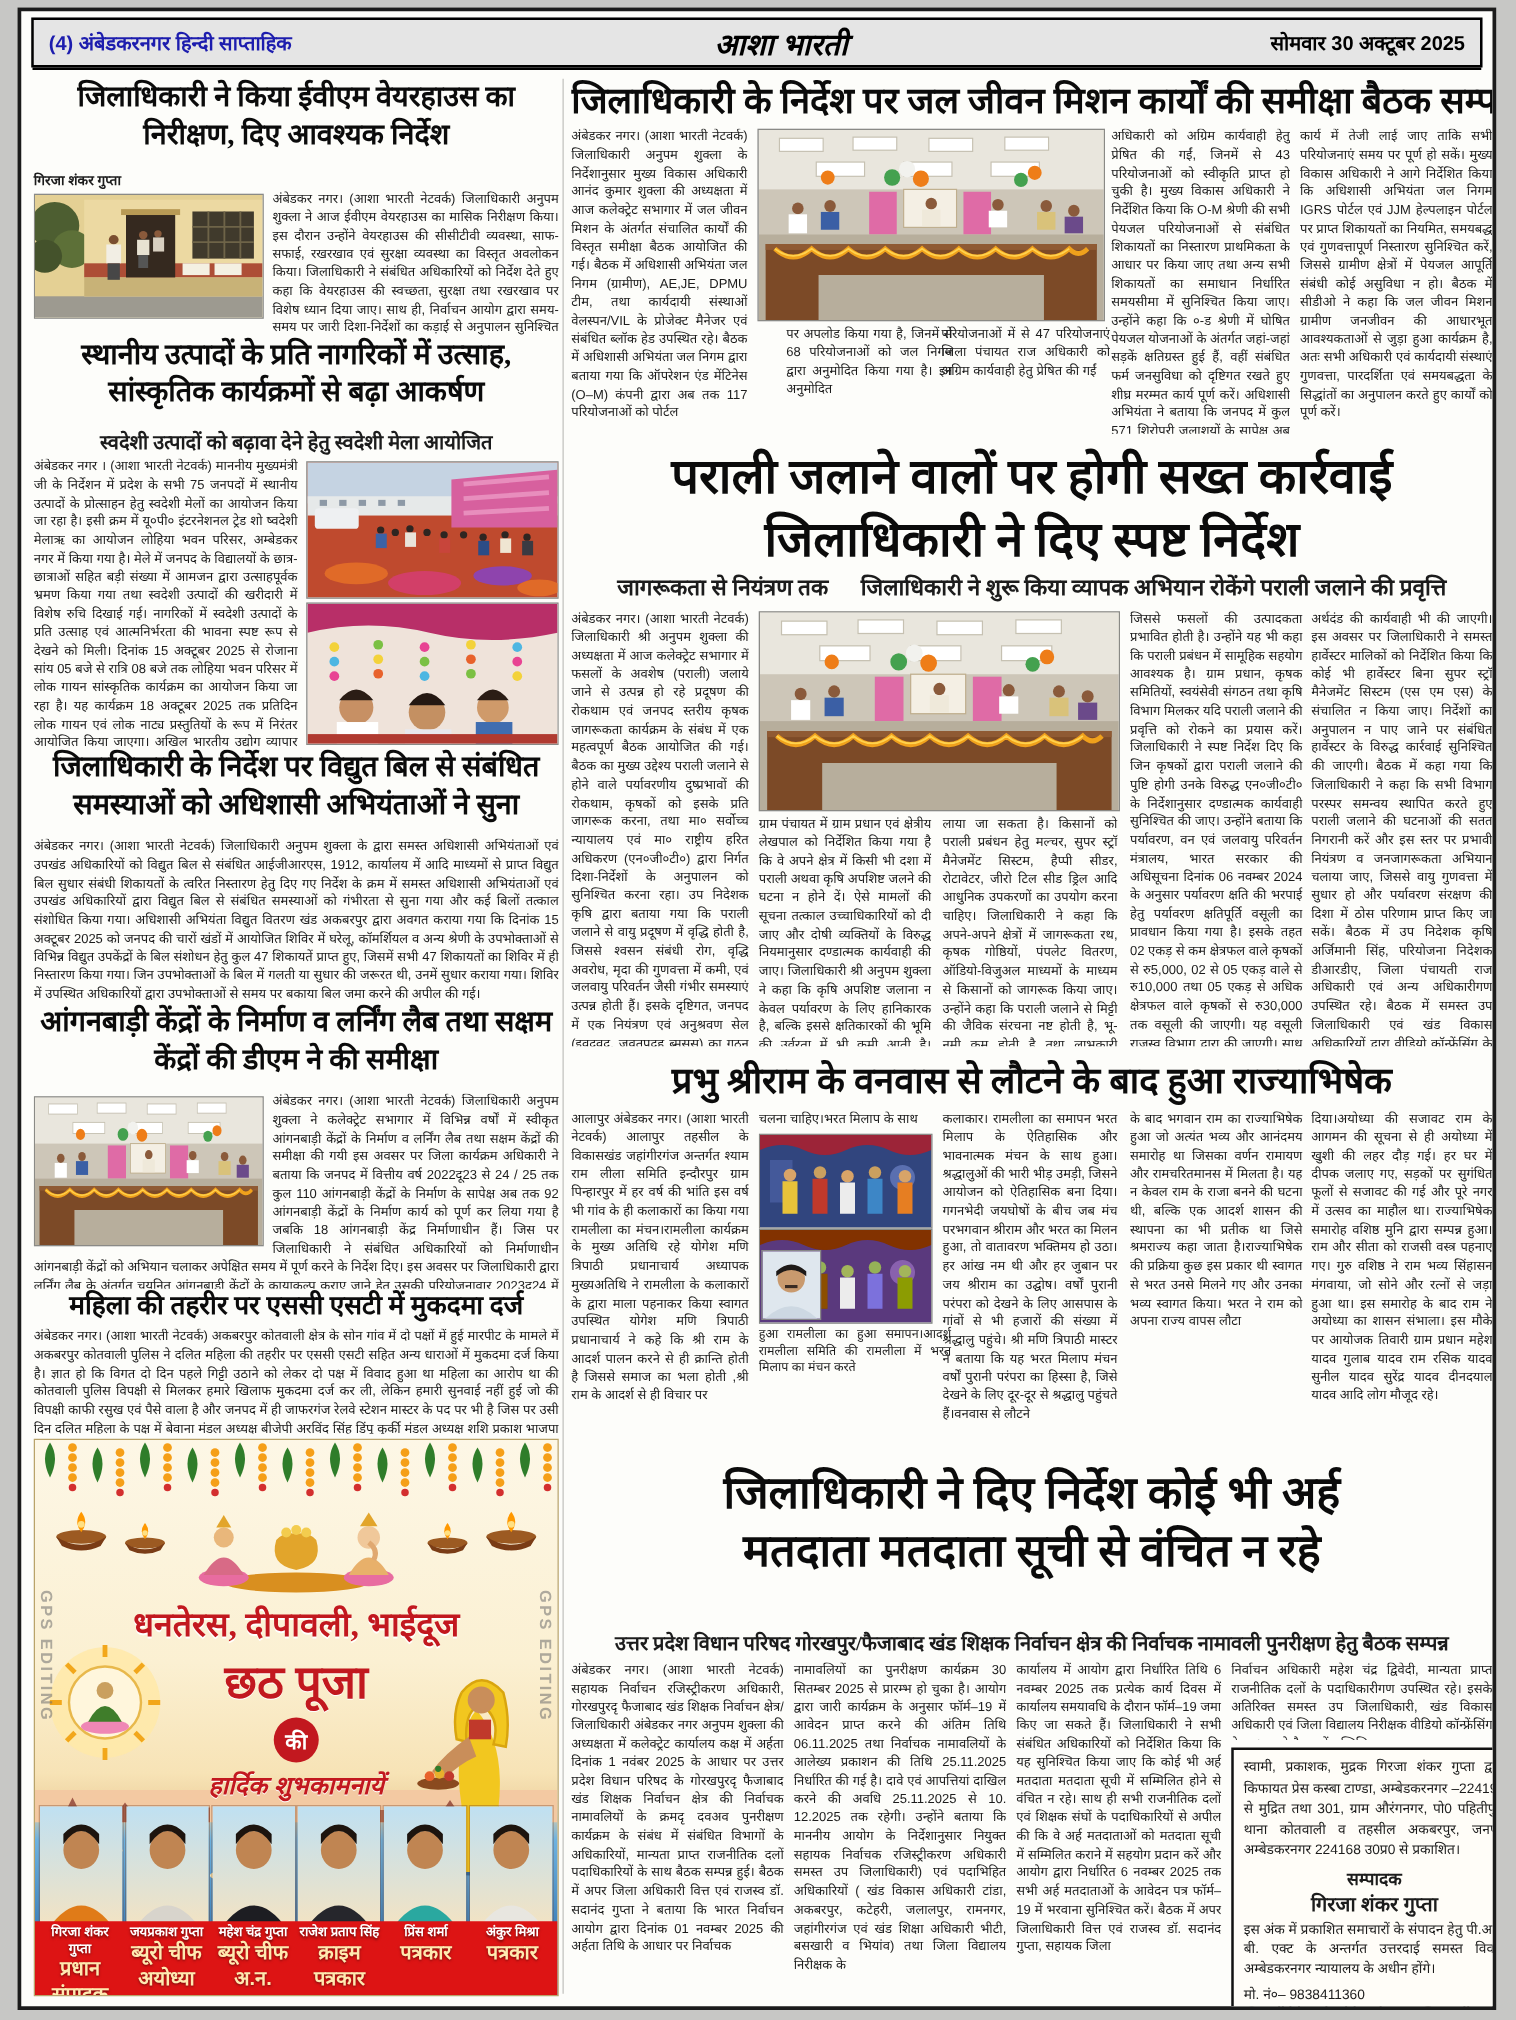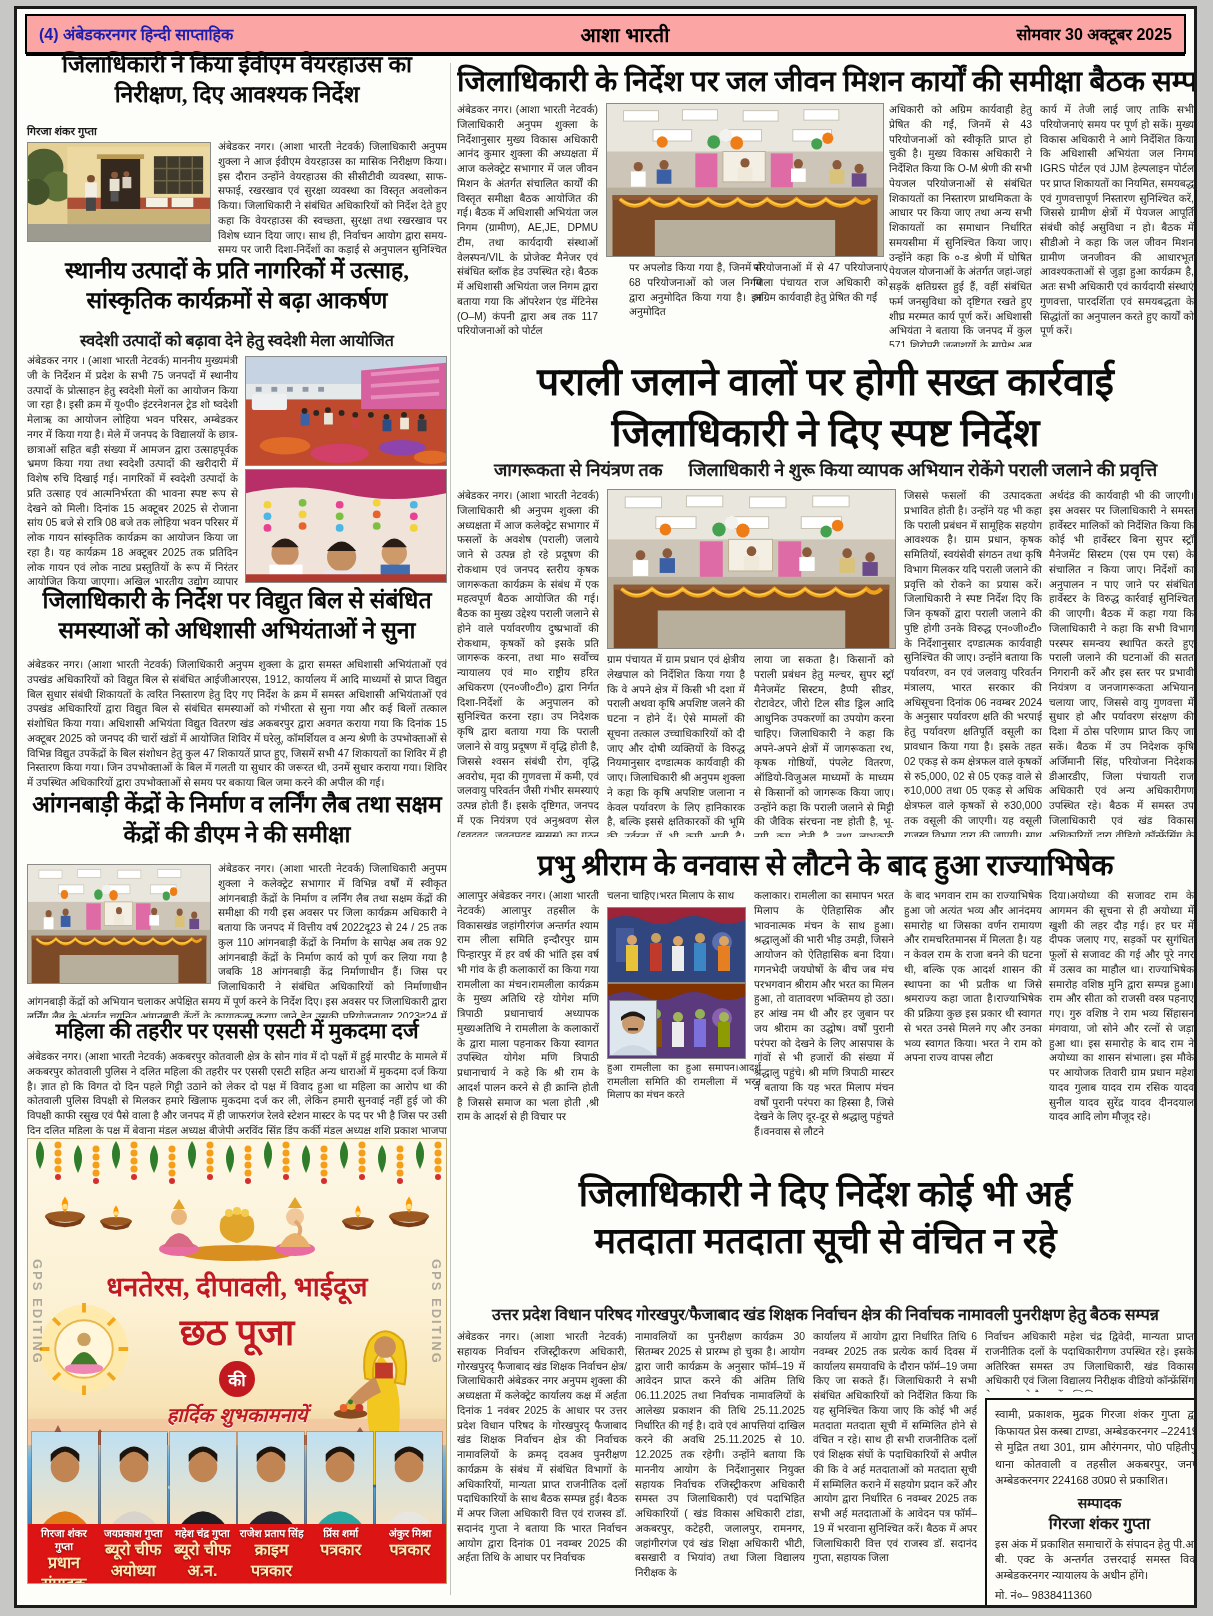--- a/index.html
+++ b/index.html
@@ -2,27 +2,27 @@
 <html><head>
 <meta charset="utf-8">
 <style>
   html,body{margin:0;padding:0;}
   body{width:1213px;height:1616px;background:#c7c7c5;position:relative;
        font-family:"Liberation Sans","DejaVu Sans",sans-serif;color:#1c1c1c;}
   .page{position:absolute;left:14px;top:6px;width:1177px;height:1596px;background:#fdfdfa;
         border:3px solid #1b1b1b;overflow:hidden;}
   
   .hdr{position:absolute;left:8px;right:8px;top:5px;height:36px;border:2px solid #000;
-       display:flex;align-items:center;justify-content:space-between;padding:0 12px;background:#fca5a5;
+       display:flex;align-items:center;justify-content:space-between;padding:0 12px;background:#e5e5e5;
        box-shadow:0 3px 0 -1px #000;gap:24px;}
   .hdr .l{color:#1d1dae;font-weight:bold;font-size:16px;}
-  .hdr .c{font-weight:bold;font-size:20px;color:#000;}
+  .hdr .c{font-weight:bold;font-size:24px;color:#000;font-style:italic;}
   .hdr .r{font-weight:bold;font-size:16px;color:#000;}
   
-  .leftcol{position:absolute;left:10px;top:41px;width:420px;}
+  .leftcol{position:absolute;left:10px;top:54px;width:420px;}
   .rightcol{position:absolute;left:440px;top:54px;width:737px;}
   .vrule{position:absolute;left:433px;top:54px;bottom:10px;width:1px;background:#c2c2be;}
   h2.head{margin:0;font-weight:bold;text-align:center;color:#0b0b0b;line-height:1.3;
           font-family:"Liberation Serif","DejaVu Serif",serif;letter-spacing:0;}
   .head-l{font-size:23px;height:72px;overflow:hidden;}
   .head-1line{font-size:21px;white-space:nowrap;height:32px;overflow:hidden;}
   .subhead{font-weight:bold;text-align:center;font-size:16px;margin:1px 0 3px;
            font-family:"Liberation Serif","DejaVu Serif",serif;}
   .byline{font-size:11px;font-weight:bold;margin:1px 0 2px;}
   .body{font-size:10.4px;line-height:1.42;text-align:justify;overflow:hidden;}

